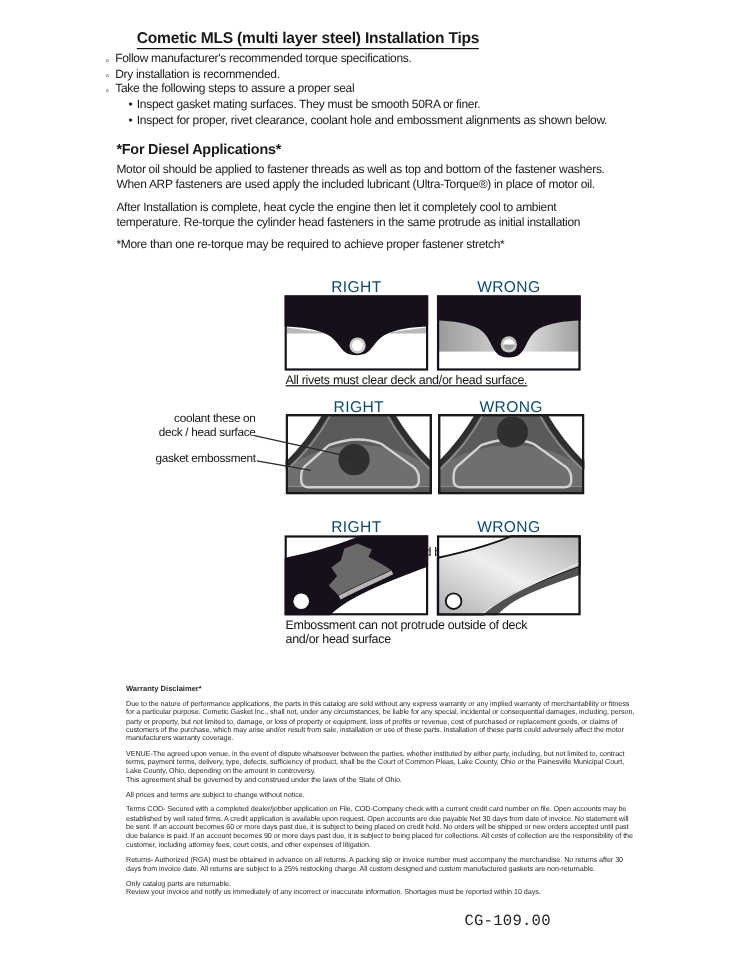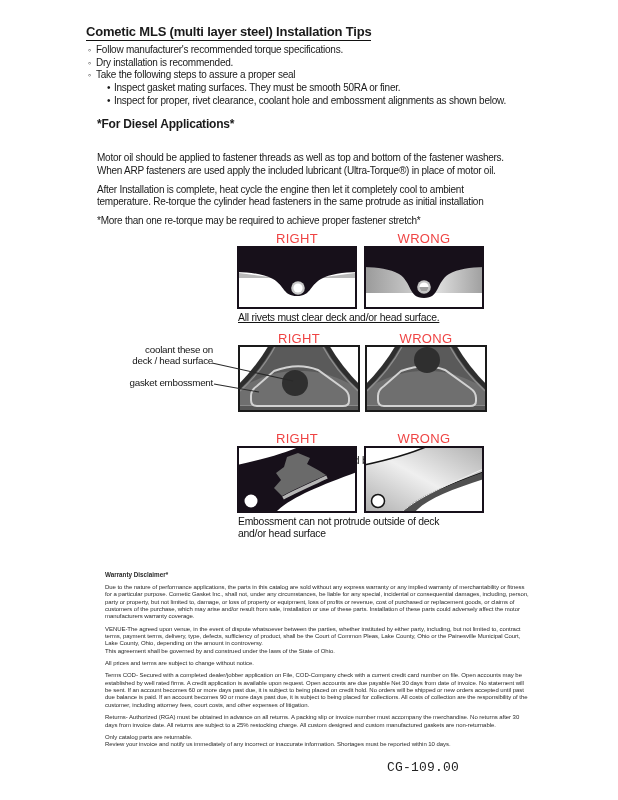--- a/index.html
+++ b/index.html
@@ -7,42 +7,42 @@
     position:relative;
     width:618px;height:800px;
     background:#ffffff;
     font-family:"Liberation Sans","DejaVu Sans",sans-serif;
     color:#1a1a1a;
     overflow:hidden;
   }
   .abs{position:absolute;}
   
   .title{
-    left:86px;top:24px;
+    left:114px;top:24px;
     font-size:13px;font-weight:bold;
     letter-spacing:-0.2px;
     border-bottom:1.6px solid #111;
     padding-bottom:1px;
     white-space:nowrap;
   }
   
   .bullets{left:88px;top:44px;font-size:10px;letter-spacing:-0.25px;}
   .brow{display:flex;line-height:12.7px;white-space:nowrap;}
   .bmark{width:8px;font-size:9px;line-height:12.7px;}
   .sub{padding-left:19px;}
   .smark{width:7px;font-size:10px;line-height:12.7px;}
   
   .diesel{left:97px;top:117px;width:440px;}
-  .dheading{font-size:12px;font-weight:bold;letter-spacing:-0.2px;margin:0 0 21px 0;}
+  .dheading{font-size:12px;font-weight:bold;letter-spacing:-0.2px;margin:0 0 5px 0;}
   .dline{font-size:10px;line-height:12.8px;letter-spacing:-0.25px;white-space:nowrap;}
   .dpara{margin:0 0 6px 0;}
   
   .dlabel{
     width:120px;text-align:center;
-    font-size:13px;letter-spacing:0.3px;color:#ef4444;
+    font-size:13px;letter-spacing:0.3px;color:#0c4a6e;
     white-space:nowrap;
   }
   .dlabel.w2{width:122px;}
   .caption{font-size:10.4px;letter-spacing:-0.25px;color:#141414;line-height:11.6px;white-space:nowrap;}
   .diagbox{display:block;}
   
   .ann{
     width:118px;text-align:right;
     font-size:9.8px;letter-spacing:-0.25px;line-height:11.4px;color:#141414;
   }

